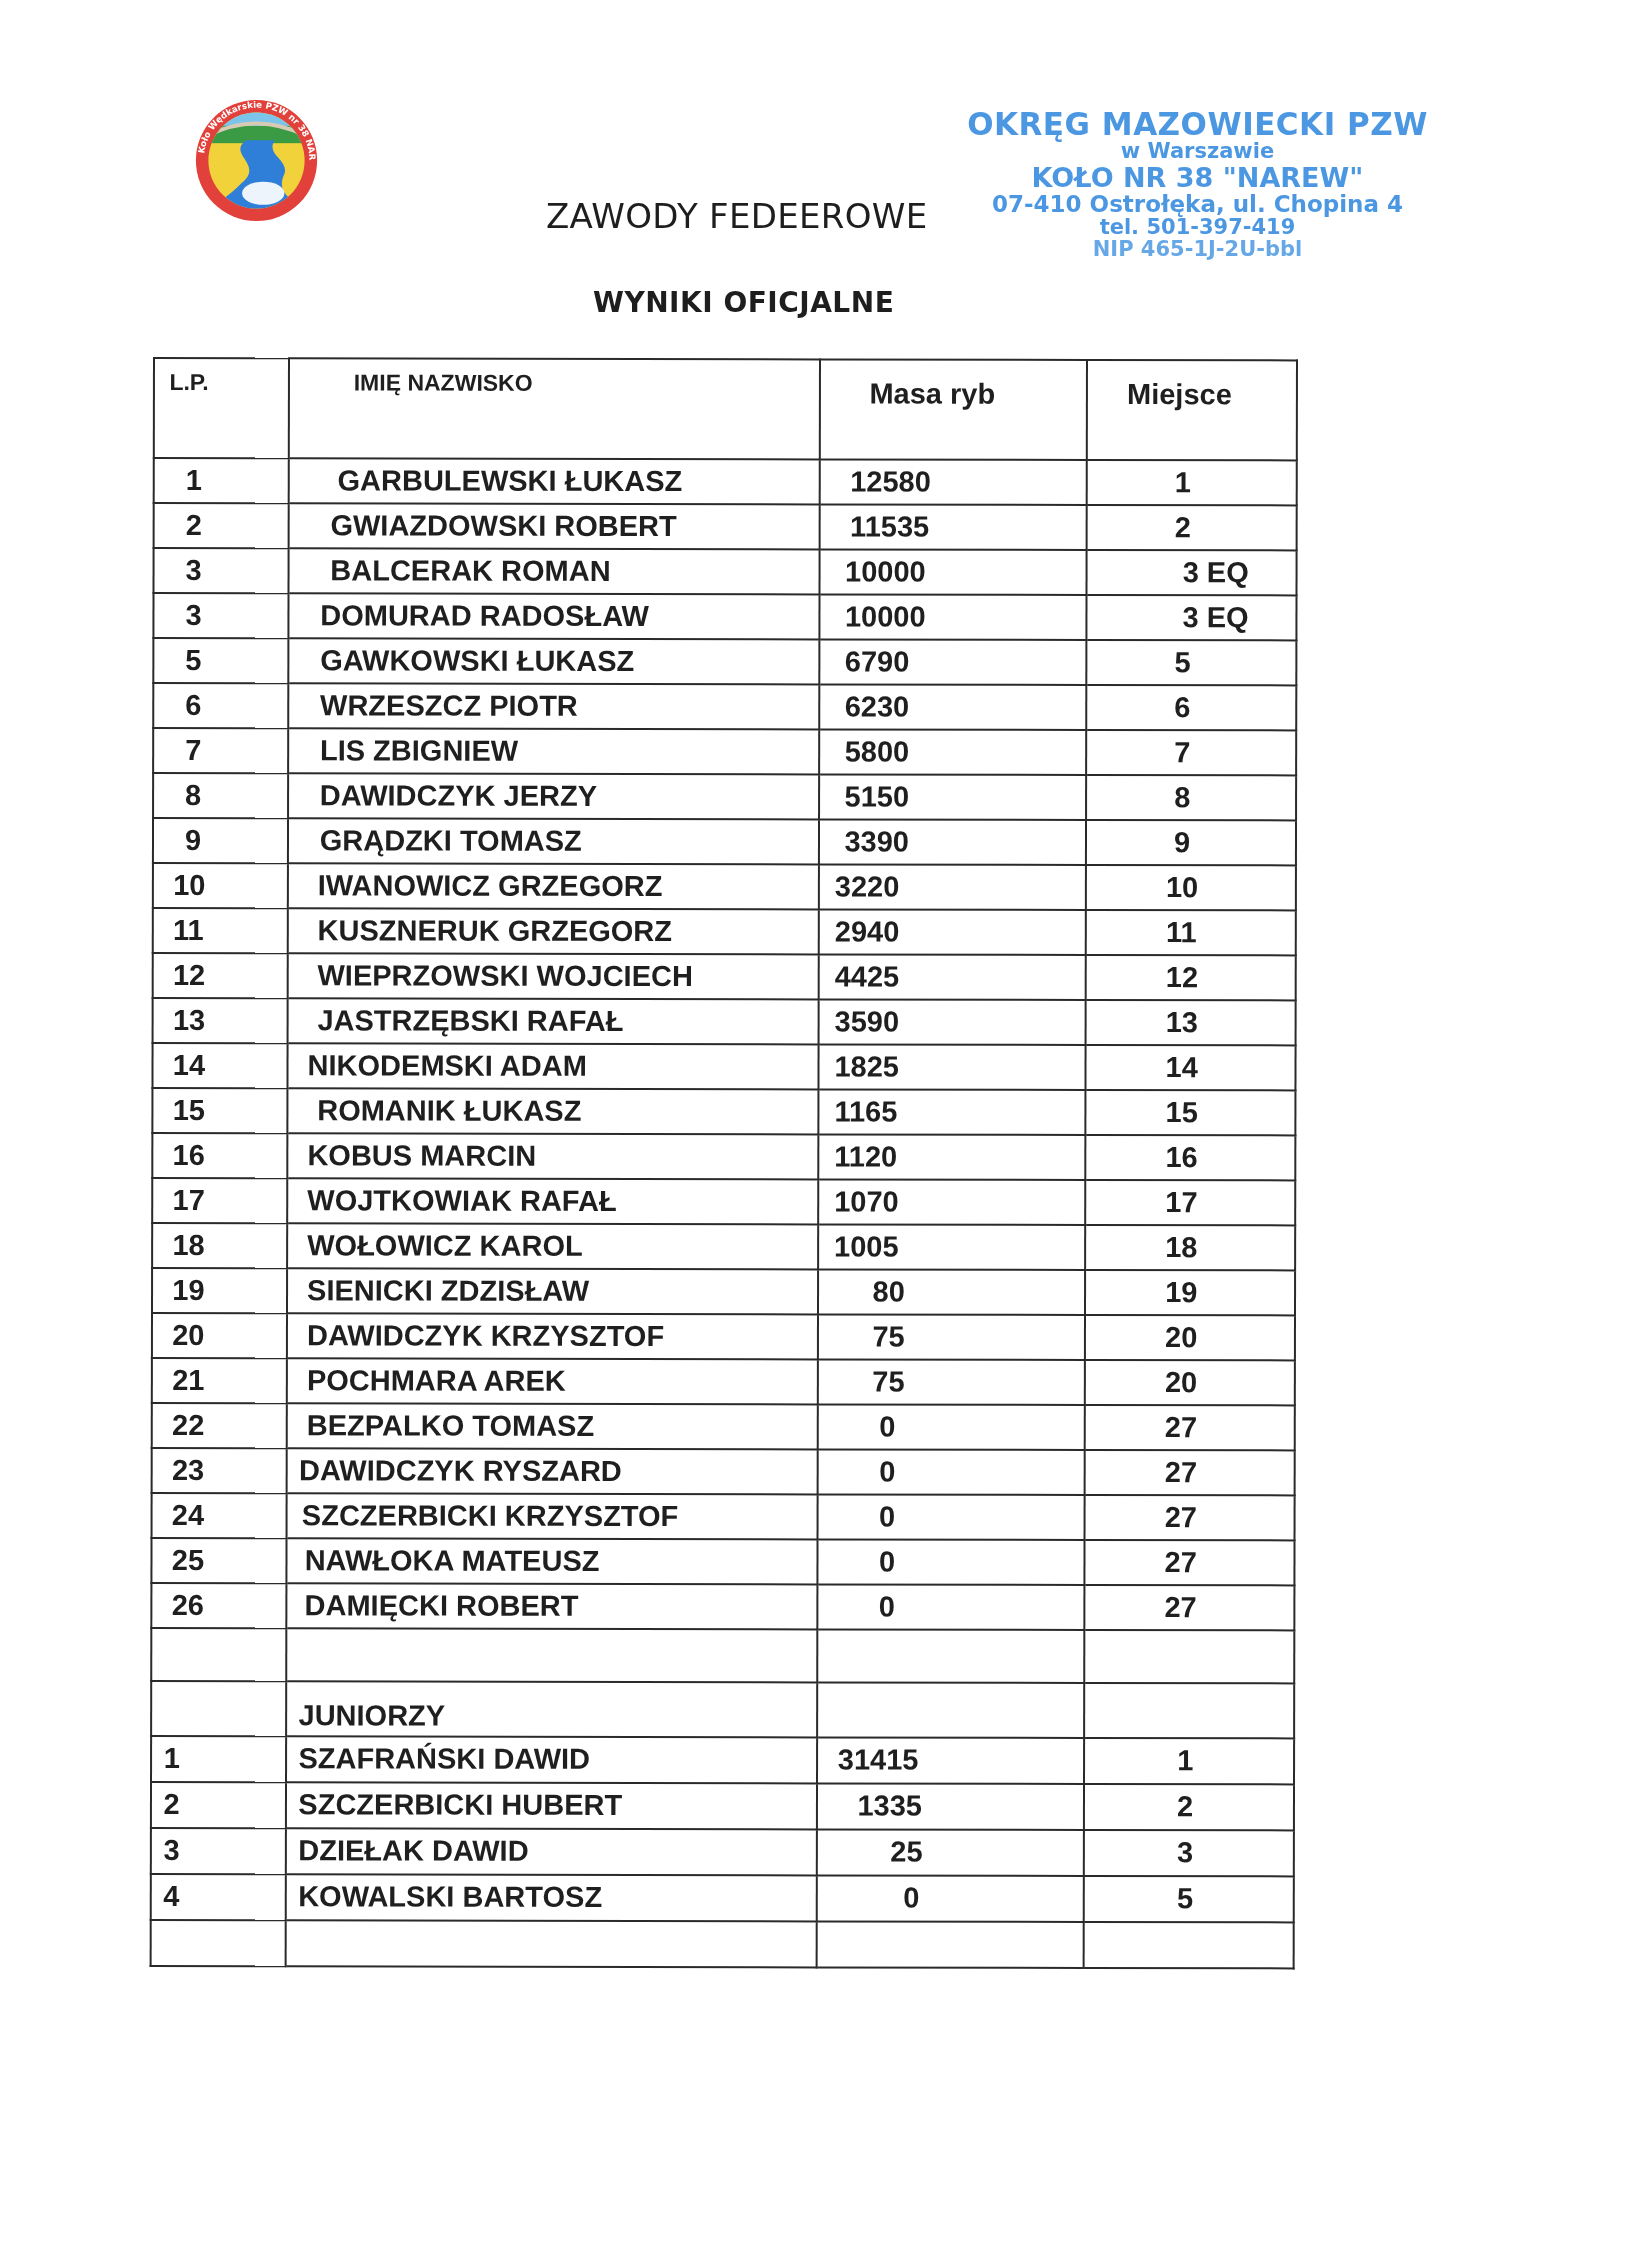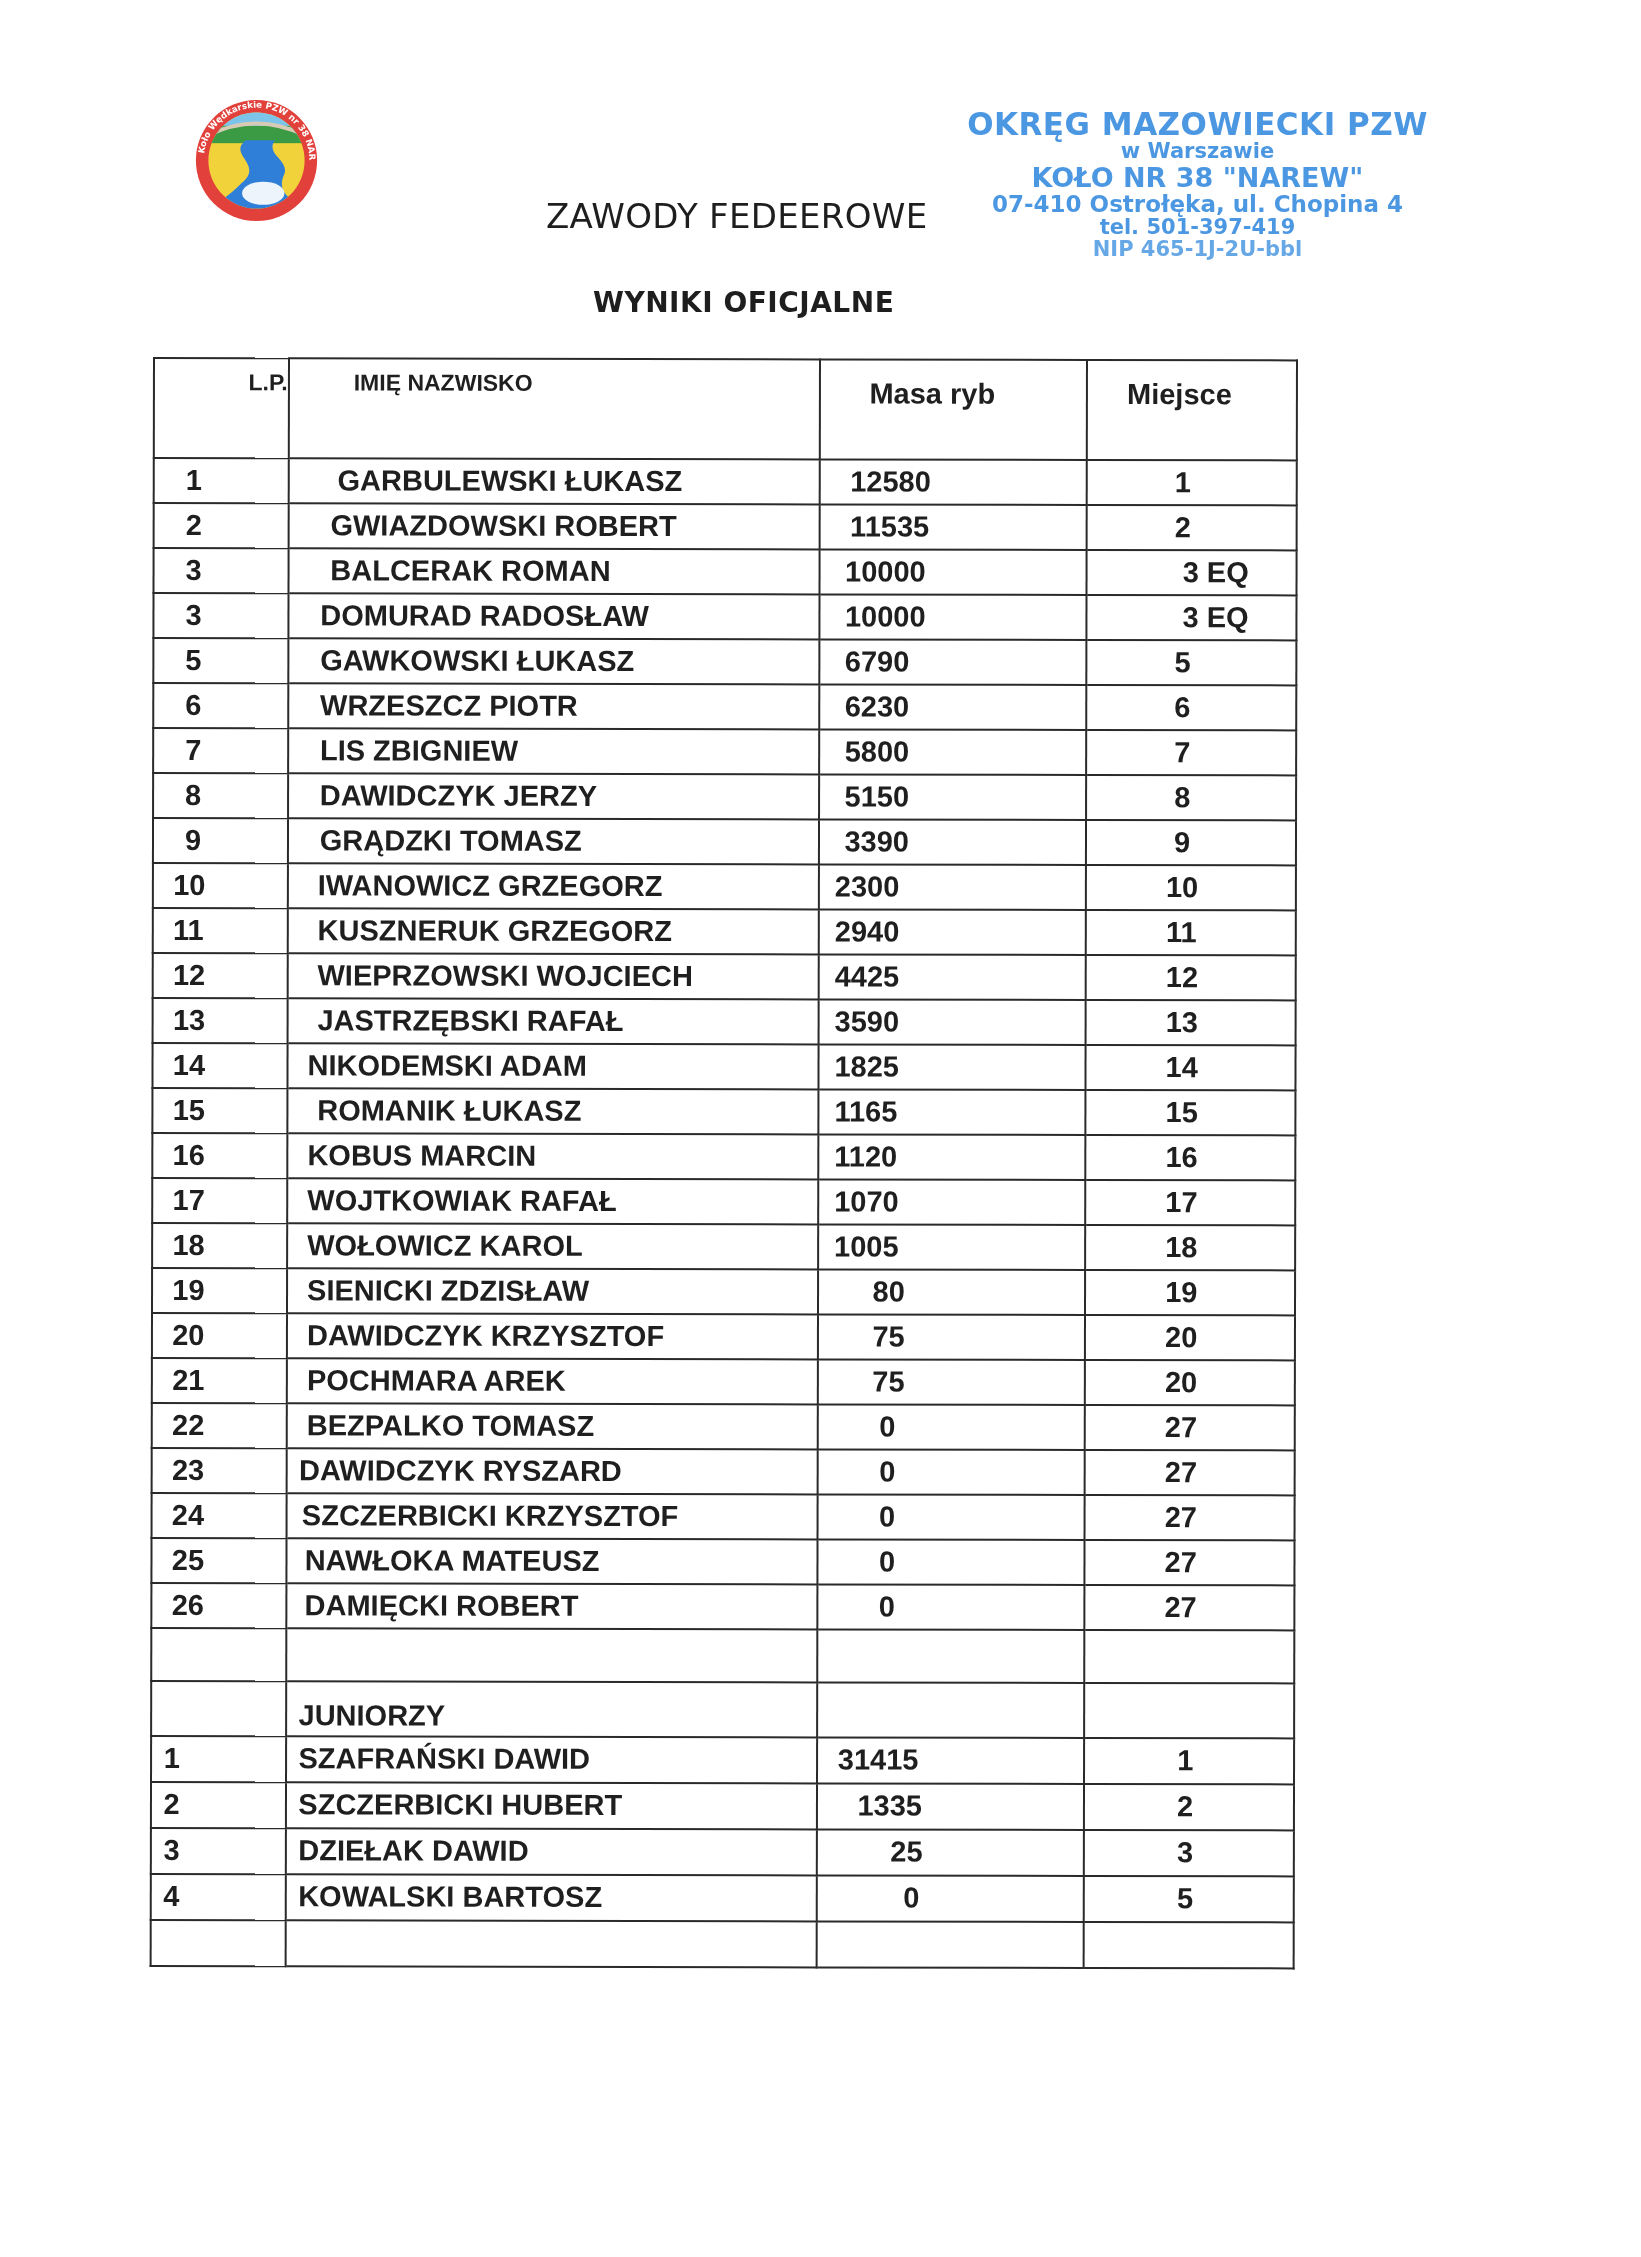--- a/index.html
+++ b/index.html
@@ -75,21 +75,21 @@
     font-family: "Liberation Sans", sans-serif;
     font-weight: bold;
     color: #1f1f1f;
   }
   col.c-lp { width: 135px; }
   col.c-name { width: 532px; }
   col.c-mass { width: 267px; }
   col.c-place { width: 210px; }
 
   tr.head th { height: 81px; vertical-align: top; }
-  th.h-lp { font-size: 23px; text-align: right; padding: 9.7px 0 0 14.5px !important; font-weight: bold; border-radius: 23px; }
+  th.h-lp { font-size: 23px; text-align: left; padding: 9.7px 0 0 14.5px !important; font-weight: bold; border-radius: 23px; }
   th.h-name { font-size: 23px; text-align: left; padding: 9.7px 0 0 64px !important; font-weight: bold; }
   th.h-mass { font-size: 29px; text-align: left; padding: 17.4px 0 0 48px !important; font-weight: bold; }
   th.h-place { font-size: 29px; text-align: left; padding: 17.4px 0 0 39px !important; font-weight: bold; }
 
   tr.row td { height: 43px; font-size: 29px; }
   td.lp { padding-left: 31px !important; }
   td.name { padding-left: 39px !important; white-space: nowrap; }
   td.mass { padding-left: 19.3px !important; }
   td.place { padding-left: 87px !important; }
   td.mass.small { padding-left: 53px !important; }
@@ -209,21 +209,21 @@
     </tr>
     <tr class="row">
       <td class="lp">9</td>
       <td class="name" style="padding-left:31px !important">GRĄDZKI  TOMASZ</td>
       <td class="mass" style="padding-left:24px !important">3390</td>
       <td class="place">9</td>
     </tr>
     <tr class="row">
       <td class="lp" style="padding-left:19.3px !important">10</td>
       <td class="name" style="padding-left:29px !important">IWANOWICZ  GRZEGORZ</td>
-      <td class="mass" style="padding-left:14.5px !important">2300</td>
+      <td class="mass" style="padding-left:14.5px !important">3220</td>
       <td class="place" style="padding-left:79px !important">10</td>
     </tr>
     <tr class="row">
       <td class="lp" style="padding-left:19.3px !important">11</td>
       <td class="name" style="padding-left:29px !important">KUSZNERUK  GRZEGORZ</td>
       <td class="mass" style="padding-left:14.5px !important">2940</td>
       <td class="place" style="padding-left:79px !important">11</td>
     </tr>
     <tr class="row">
       <td class="lp" style="padding-left:19.3px !important">12</td>

